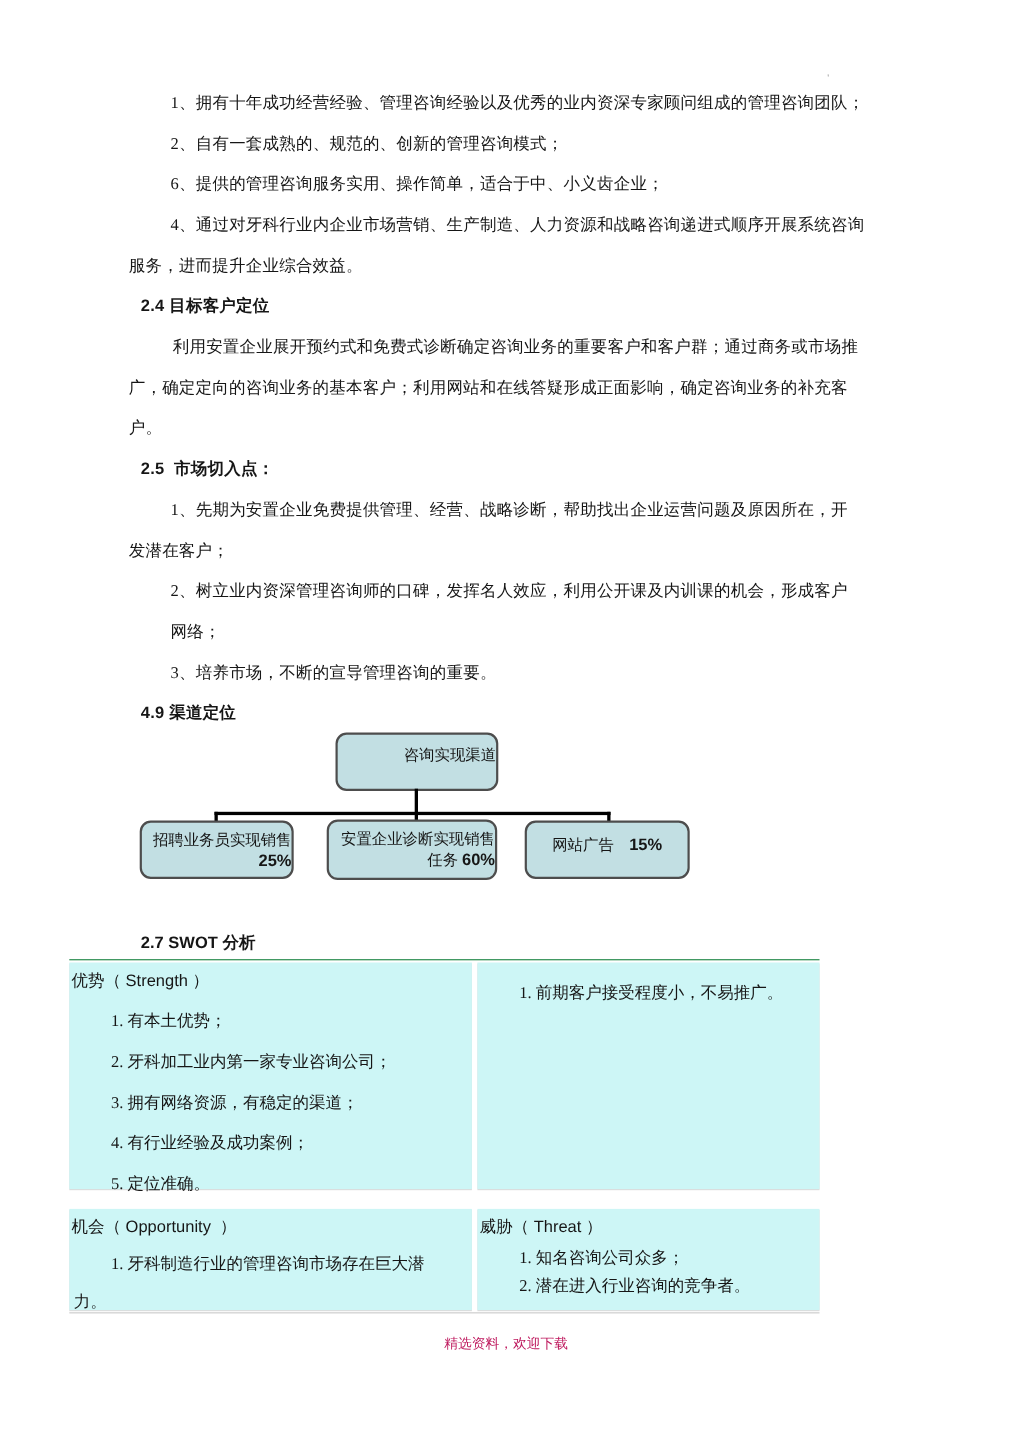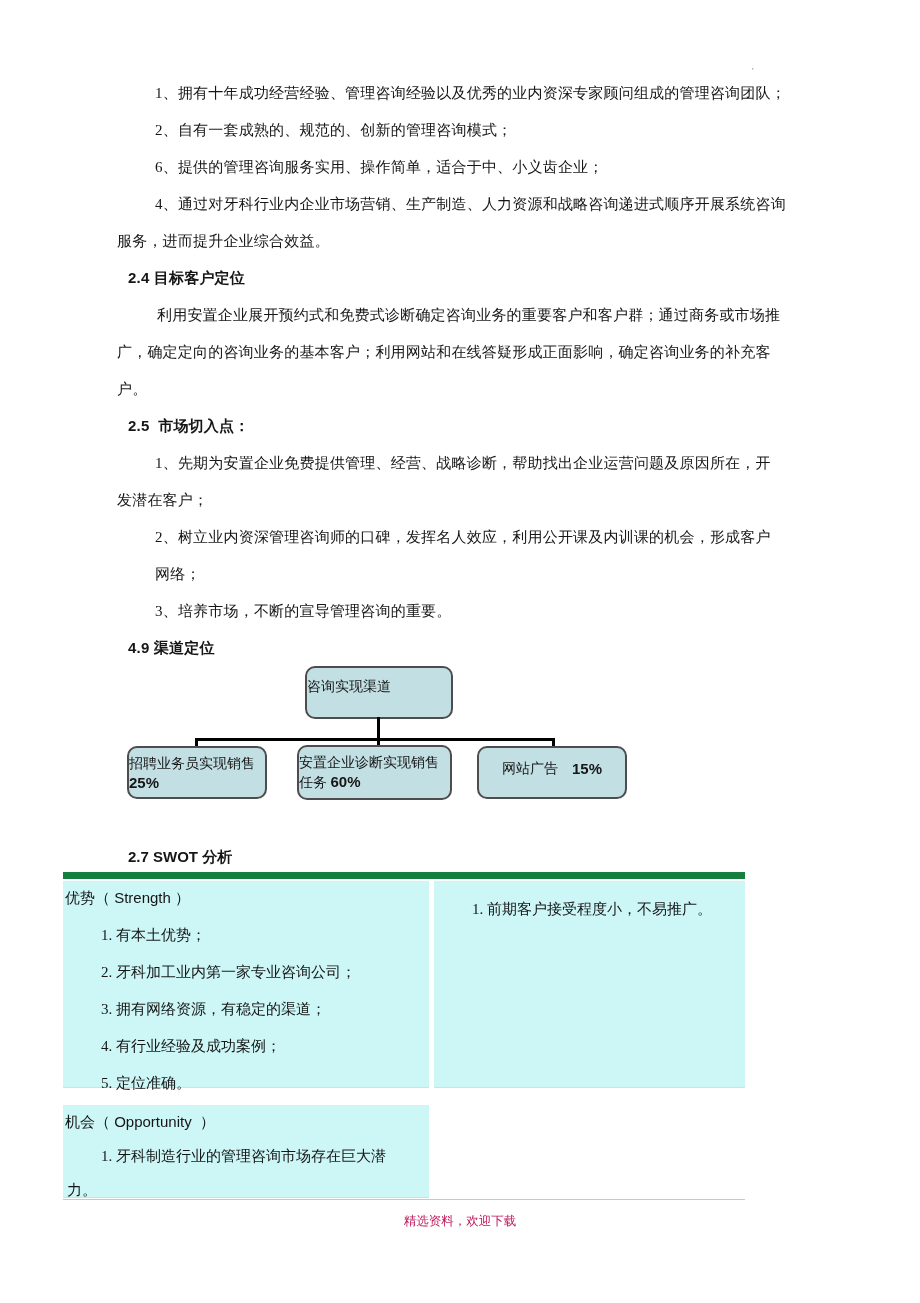--- a/index.html
+++ b/index.html
@@ -11,28 +11,28 @@
   
   .doc-flow{position:absolute;left:117px;top:84px;width:700px;}
   .line{height:37px;font-size:15px;white-space:pre;letter-spacing:0.2px;}
   .line.list{padding-left:38px;}
   .line.heading{padding-left:11px;font-family:"Liberation Sans",sans-serif;font-weight:bold;font-size:15px;}
   .line.indent{padding-left:40px;}
   
   .node{
     position:absolute;box-sizing:border-box;
     background:#c2dfe3;border:2px solid #4d4d4d;border-radius:10px;
-    display:flex;flex-direction:column;align-items:flex-start;
+    display:flex;flex-direction:column;align-items:flex-end;
     font-size:14px;white-space:pre;
   }
   .node .pct{font-family:"Liberation Sans",sans-serif;font-weight:bold;font-size:15px;}
   .conn{position:absolute;background:#000000;}
   
   .swot-heading{position:absolute;left:128px;top:848px;font-family:"Liberation Sans",sans-serif;font-weight:bold;font-size:15px;white-space:pre;}
-  .swot-table{position:absolute;left:63px;top:872px;width:682px;border-top:7px solid #15803d;border-bottom:1px solid #c9c9c9;padding:2px 0;}
+  .swot-table{position:absolute;left:63px;top:872px;width:682px;border-top:1px solid #15803d;border-bottom:1px solid #c9c9c9;padding:2px 0;}
   .swot-row{display:flex;gap:5px;}
   .swot-row + .swot-row{margin-top:18px;}
   .swot-cell{background:#cdf6f6;box-sizing:border-box;padding:4px 4px 0 2px;box-shadow:0 1px 0 #dcdcdc;}
   .swot-cell.left{width:366px;}
   .swot-cell.right{flex:1;}
   .swot-cell.tall{height:206px;}
   .swot-cell.short{height:92px;}
   .cell-title{font-family:"Liberation Sans",sans-serif;font-size:15px;white-space:pre;line-height:26px;}
   .cell-item{font-size:15px;white-space:pre;line-height:37px;padding-left:36px;}
   .cell-item.tight{line-height:26px;}
@@ -107,16 +107,21 @@
     <div class="swot-cell right tall">
       <div class="cell-item first">1. 前期客户接受程度小，不易推广。</div>
     </div>
   </div>
   <div class="swot-row">
     <div class="swot-cell left short">
       <div class="cell-title">机会（ Opportunity  ）</div>
       <div class="cell-item tight" style="margin-top:8px;">1. 牙科制造行业的管理咨询市场存在巨大潜</div>
       <div class="cell-item tight flush" style="margin-top:8px;">力。</div>
     </div>
+    <div class="swot-cell right short">
+      <div class="cell-title">威胁（ Threat ）</div>
+      <div class="cell-item tight" style="margin-top:2px;">1. 知名咨询公司众多；</div>
+      <div class="cell-item tight">2. 潜在进入行业咨询的竞争者。</div>
+    </div>
   </div>
 </div>
 
 <div class="footer">精选资料，欢迎下载</div>
 
 </body></html>

